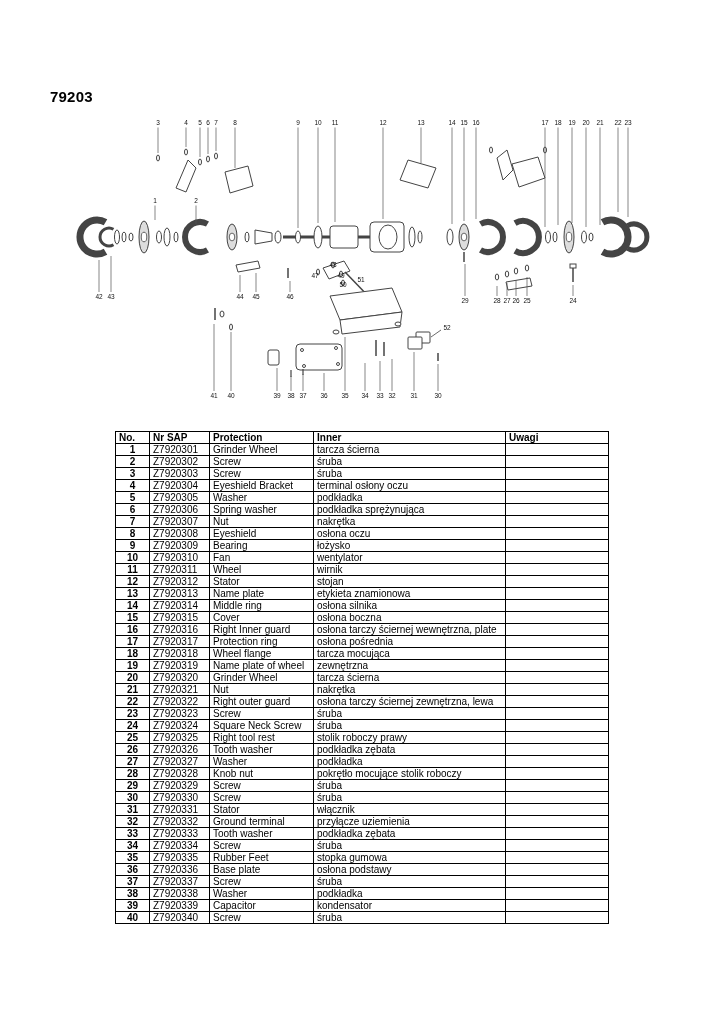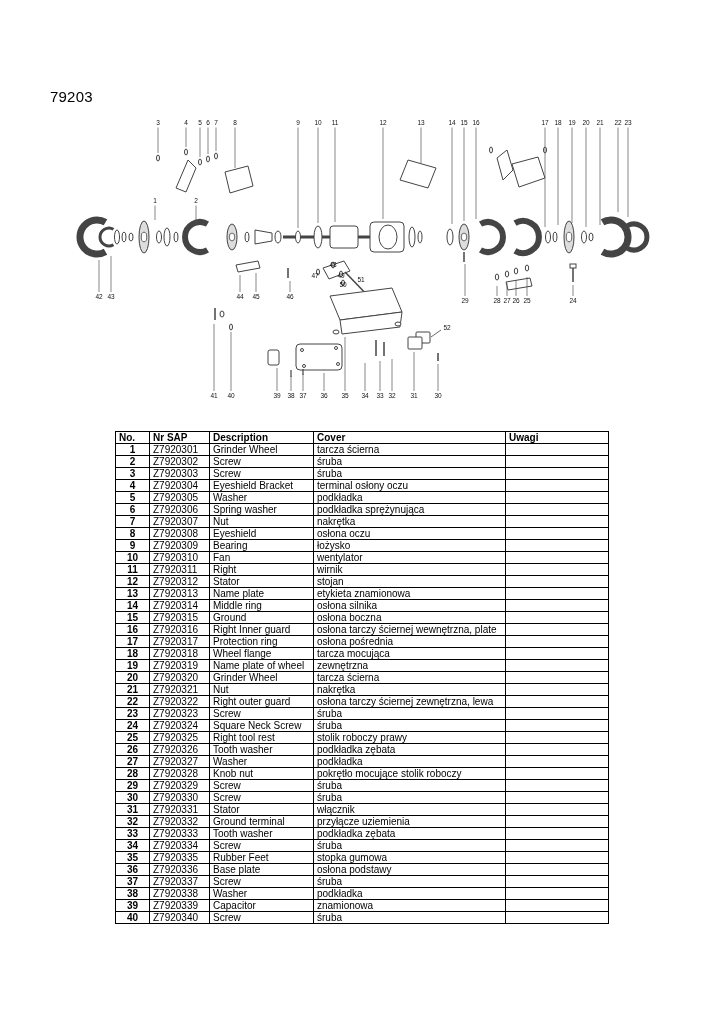--- a/index.html
+++ b/index.html
@@ -2,21 +2,21 @@
 <html><head>
 <meta charset="utf-8">
 <style>
   html,body{margin:0;padding:0}
   body{
     width:724px;height:1024px;background:#ffffff;position:relative;
     font-family:"Liberation Sans",sans-serif;color:#000;overflow:hidden;
   }
   .title{
     position:absolute;left:50px;top:88px;margin:0;
-    font-size:15px;font-weight:normal;letter-spacing:0.2px;
+    font-size:15px;font-weight:bold;letter-spacing:0.2px;
   }
   #diagram{position:absolute;left:0;top:0}
   svg text{font-family:"Liberation Sans",sans-serif}
   table.parts{
     position:absolute;left:115px;top:431px;width:493px;
     border-collapse:collapse;table-layout:fixed;
     font-size:10px;
   }
   table.parts th,table.parts td{
     border:1px solid #000;
@@ -227,22 +227,22 @@
       <col class="c0">
         <col class="c1">
         <col class="c2">
         <col class="c3">
         <col class="c4">
     </colgroup>
     <thead>
       <tr id="hdr-row">
           <th>No.</th>
           <th>Nr SAP</th>
-          <th>Description</th>
-          <th>Cover</th>
+          <th>Protection</th>
+          <th>Inner</th>
           <th>Uwagi</th>
         </tr>
     </thead>
     <tbody id="tbody">
         <tr>
           <td class="no">1</td>
           <td class="sap">Z7920301</td>
           <td class="desc">Grinder Wheel</td>
           <td class="opis">tarcza ścierna</td>
           <td class="uwagi"></td>
@@ -306,21 +306,21 @@
         <tr>
           <td class="no">10</td>
           <td class="sap">Z7920310</td>
           <td class="desc">Fan</td>
           <td class="opis">wentylator</td>
           <td class="uwagi"></td>
         </tr>
         <tr>
           <td class="no">11</td>
           <td class="sap">Z7920311</td>
-          <td class="desc">Right</td>
+          <td class="desc">Wheel</td>
           <td class="opis">wirnik</td>
           <td class="uwagi"></td>
         </tr>
         <tr>
           <td class="no">12</td>
           <td class="sap">Z7920312</td>
           <td class="desc">Stator</td>
           <td class="opis">stojan</td>
           <td class="uwagi"></td>
         </tr>
@@ -334,21 +334,21 @@
         <tr>
           <td class="no">14</td>
           <td class="sap">Z7920314</td>
           <td class="desc">Middle ring</td>
           <td class="opis">osłona silnika</td>
           <td class="uwagi"></td>
         </tr>
         <tr>
           <td class="no">15</td>
           <td class="sap">Z7920315</td>
-          <td class="desc">Ground</td>
+          <td class="desc">Cover</td>
           <td class="opis">osłona boczna</td>
           <td class="uwagi"></td>
         </tr>
         <tr>
           <td class="no">16</td>
           <td class="sap">Z7920316</td>
           <td class="desc">Right Inner guard</td>
           <td class="opis">osłona tarczy ściernej wewnętrzna, plate</td>
           <td class="uwagi"></td>
         </tr>
@@ -503,21 +503,21 @@
           <td class="no">38</td>
           <td class="sap">Z7920338</td>
           <td class="desc">Washer</td>
           <td class="opis">podkładka</td>
           <td class="uwagi"></td>
         </tr>
         <tr>
           <td class="no">39</td>
           <td class="sap">Z7920339</td>
           <td class="desc">Capacitor</td>
-          <td class="opis">znamionowa</td>
+          <td class="opis">kondensator</td>
           <td class="uwagi"></td>
         </tr>
         <tr>
           <td class="no">40</td>
           <td class="sap">Z7920340</td>
           <td class="desc">Screw</td>
           <td class="opis">śruba</td>
           <td class="uwagi"></td>
         </tr>
       </tbody>

